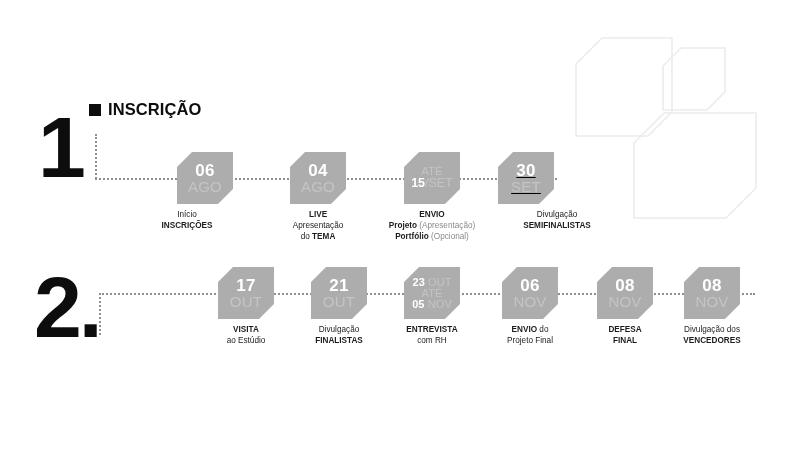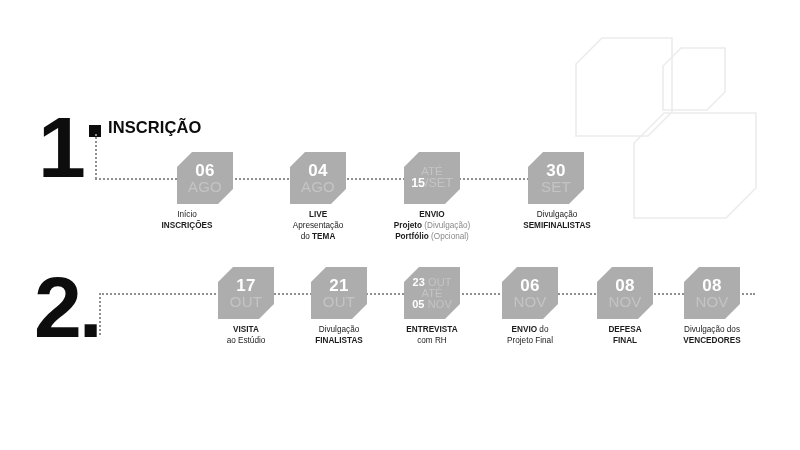--- a/index.html
+++ b/index.html
@@ -44,21 +44,21 @@
   .phase-tag .sq {
     width: 12px; height: 12px; background: #0d0d0d; display: block;
   }
   .phase-tag .tag-label {
     font-size: 16.5px;
     font-weight: bold;
     color: #0d0d0d;
     letter-spacing: 0.1px;
     white-space: nowrap;
   }
-  .phase-tag.t1 { left: 89px; top: 118px; align-items: flex-end; }
+  .phase-tag.t1 { left: 89px; top: 100px; }
   .phase-tag.t2 { left: 178px; top: 328px; }
 
   
   .hline {
     position: absolute;
     height: 0;
     border-top: 2.2px dotted #8f8f8f;
   }
   .vline {
     position: absolute;
@@ -166,25 +166,25 @@
   </div>
 
   <div class="milestone" style="left:404px; top:152px;">
     <div class="box two-line">
       <span class="l1">ATÉ</span>
       <span class="l2"><b>15</b><span>/SET</span></span>
     </div>
   </div>
   <div class="caption" style="left:432px; top:210px;">
     <div class="ln b">ENVIO</div>
-    <div class="ln"><span class="b">Projeto</span><span class="dim"> (Divulgação)</span></div>
+    <div class="ln"><span class="b">Projeto</span><span class="dim"> (Apresentação)</span></div>
     <div class="ln"><span class="b">Portfólio</span><span class="dim"> (Opcional)</span></div>
   </div>
 
-  <div class="milestone" style="left:528px; top:152px;">
+  <div class="milestone" style="left:498px; top:152px;text-decoration:underline;">
     <div class="box">
       <span class="big">30</span>
       <span class="sub">SET</span>
     </div>
   </div>
   <div class="caption" style="left:557px; top:210px;">
     <div class="ln">Divulgação</div>
     <div class="ln b">SEMIFINALISTAS</div>
   </div>
 

